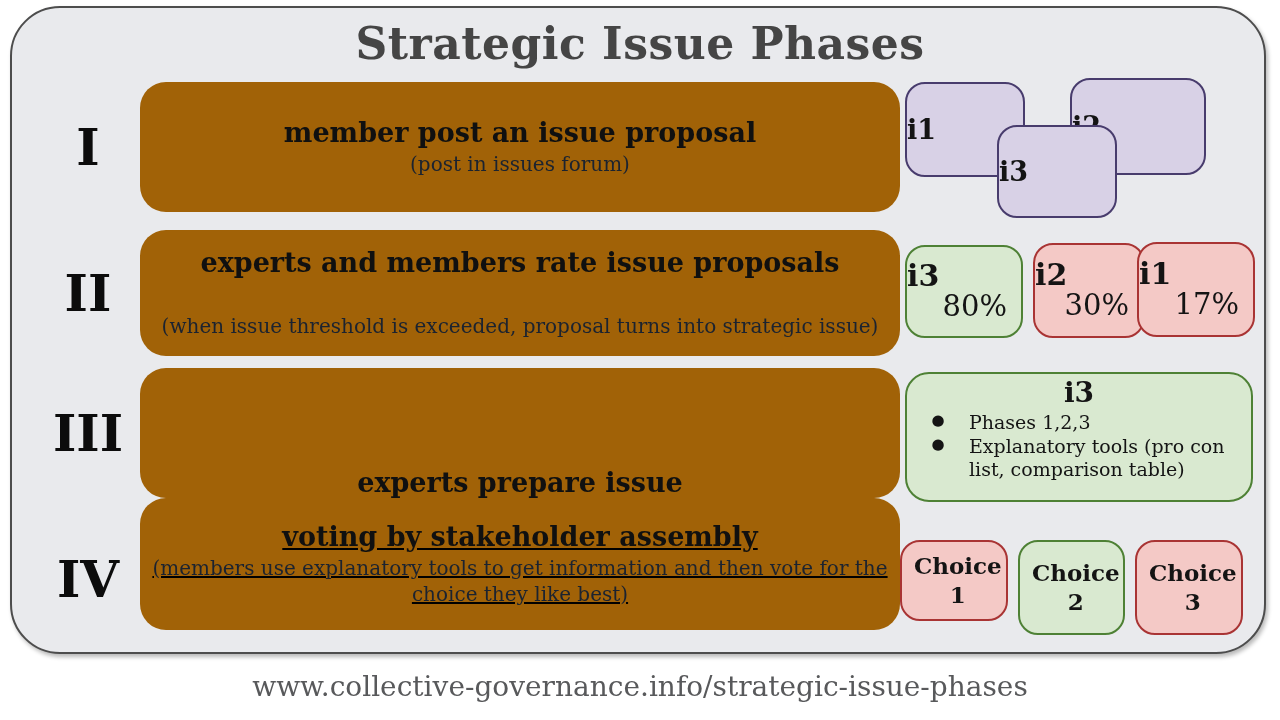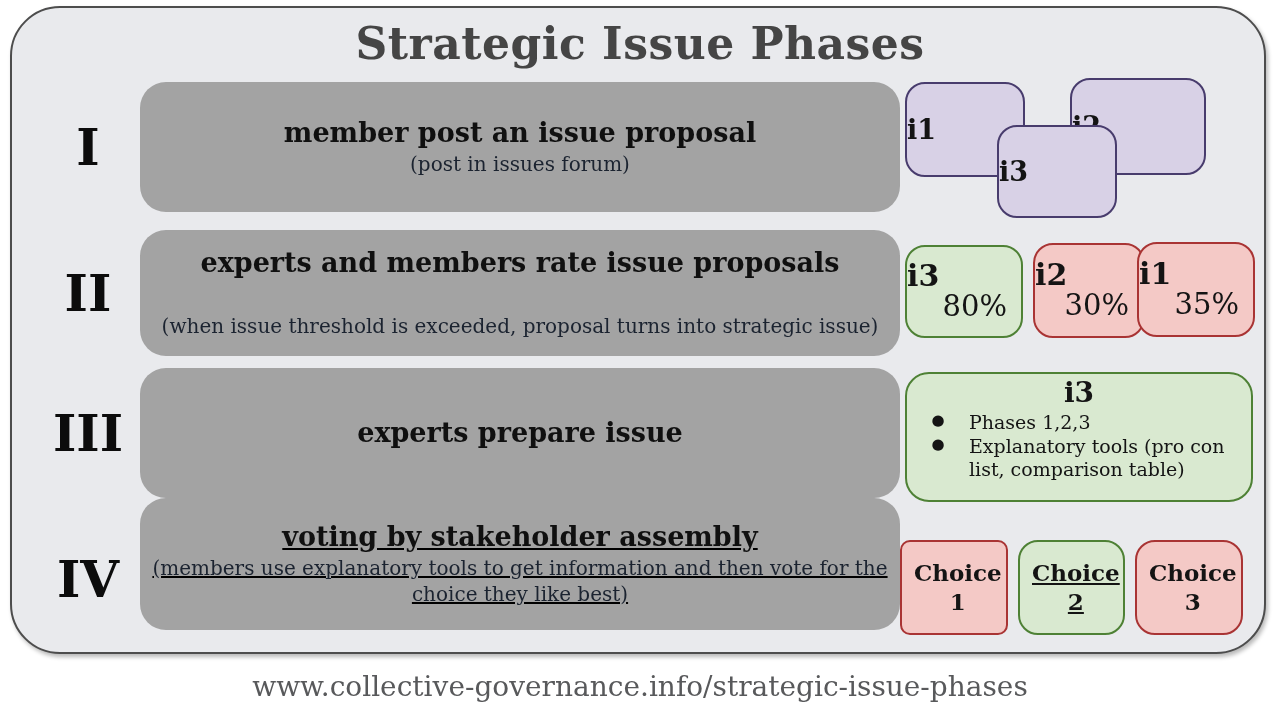--- a/index.html
+++ b/index.html
@@ -16,28 +16,28 @@
     box-sizing:border-box;box-shadow:2px 3px 4px rgba(0,0,0,0.28);
   }
 
   .page-title{
     position:absolute;top:18px;left:0;width:1280px;text-align:center;
     font-weight:bold;font-size:44px;color:#454545;letter-spacing:0.5px;
   }
 
   
   .row{
-    position:absolute;left:140px;width:760px;background:#a3a3a3;
+    position:absolute;left:140px;width:760px;background:#a16207;
     border-radius:26px;display:flex;flex-direction:column;
     justify-content:center;align-items:center;text-align:center;
     box-sizing:border-box;padding:0 12px;
   }
   .row1{top:82px;height:130px;}
   .row2{top:230px;height:126px;gap:32px;}
-  .row3{top:368px;height:130px;}
+  .row3{top:368px;height:130px;justify-content:flex-end;}
   .row4{top:498px;height:132px;text-decoration:underline;}
   .row-heading{font-weight:bold;font-size:27px;color:#101010;line-height:1.15;}
   .row-sub{font-size:20px;color:#1b2330;line-height:1.3;margin-top:3px;}
 
   .numeral{
     position:absolute;left:40px;width:96px;display:flex;align-items:center;
     justify-content:center;font-weight:bold;font-size:50px;color:#0c0c0c;
   }
   .num1{top:82px;height:130px;}
   .num2{top:230px;height:126px;}
@@ -75,22 +75,22 @@
     padding-top:4px;color:#141414;
   }
   .prep-title{text-align:center;font-weight:bold;font-size:28px;line-height:1.1;}
   .prep-list{margin-top:2px;}
   .prep-item{display:flex;font-size:19px;line-height:1.25;}
   .prep-dot{width:62px;text-align:center;flex:none;font-size:15px;}
   .prep-text{flex:1;text-align:left;padding-right:10px;}
 
   
   .choice{font-weight:bold;font-size:23px;line-height:1.25;text-align:center;padding:0 12px;}
-  .c1{left:900px;top:540px;width:108px;height:95px;border-radius:10px;}
-  .c2{left:1018px;top:540px;width:107px;height:95px;text-decoration:underline;}
+  .c1{left:900px;top:540px;width:108px;height:81px;}
+  .c2{left:1018px;top:540px;width:107px;height:95px;}
   .c3{left:1135px;top:540px;width:108px;height:95px;}
 
   .footer-url{
     position:absolute;top:670px;left:0;width:1280px;text-align:center;
     font-weight:normal;font-size:28px;color:#58595b;
   }
 </style>
 </head>
 <body>
 
@@ -134,21 +134,21 @@
   <div class="card green s-i3">
     <div class="rate-label">i3</div>
     <div class="rate-value">80%</div>
   </div>
   <div class="card red s-i2">
     <div class="rate-label">i2</div>
     <div class="rate-value">30%</div>
   </div>
   <div class="card red s-i1">
     <div class="rate-label">i1</div>
-    <div class="rate-value">35%</div>
+    <div class="rate-value">17%</div>
   </div>
 
   <div class="prep green">
     <div class="prep-title">i3</div>
     <div class="prep-list">
       <div class="prep-item">
         <span class="prep-dot">●</span>
         <span class="prep-text">Phases 1,2,3</span>
       </div>
       <div class="prep-item">

